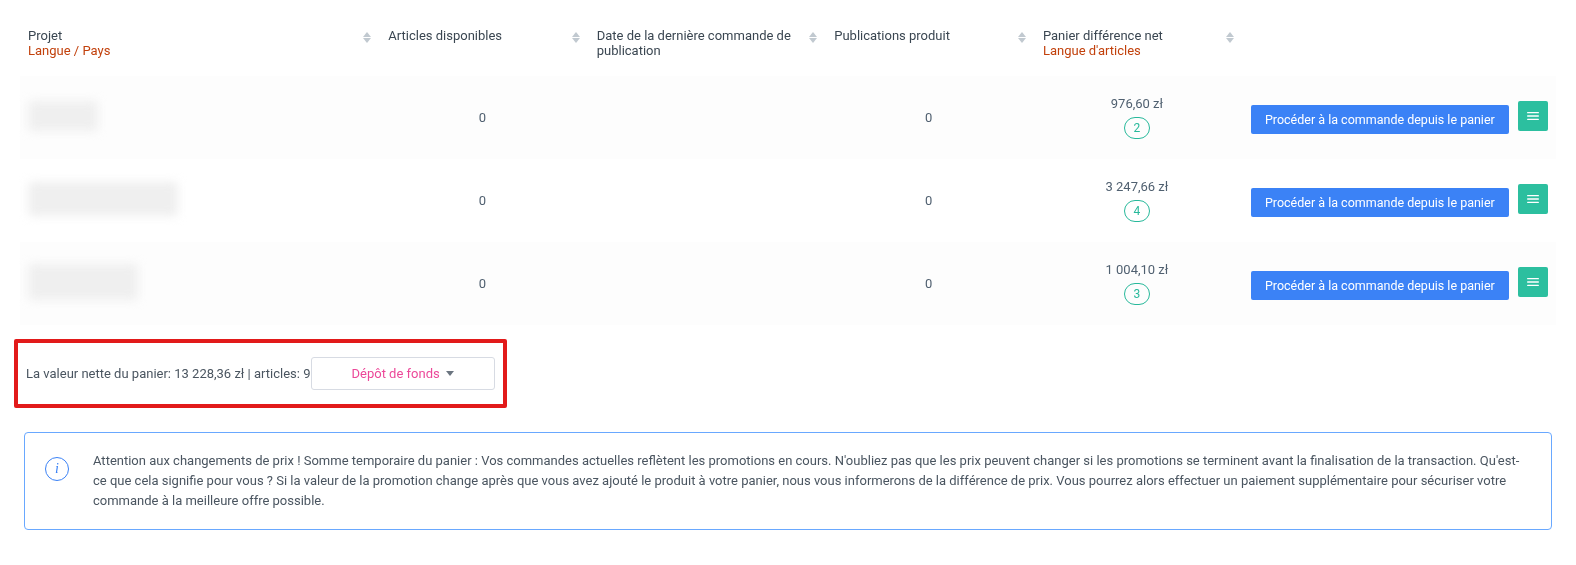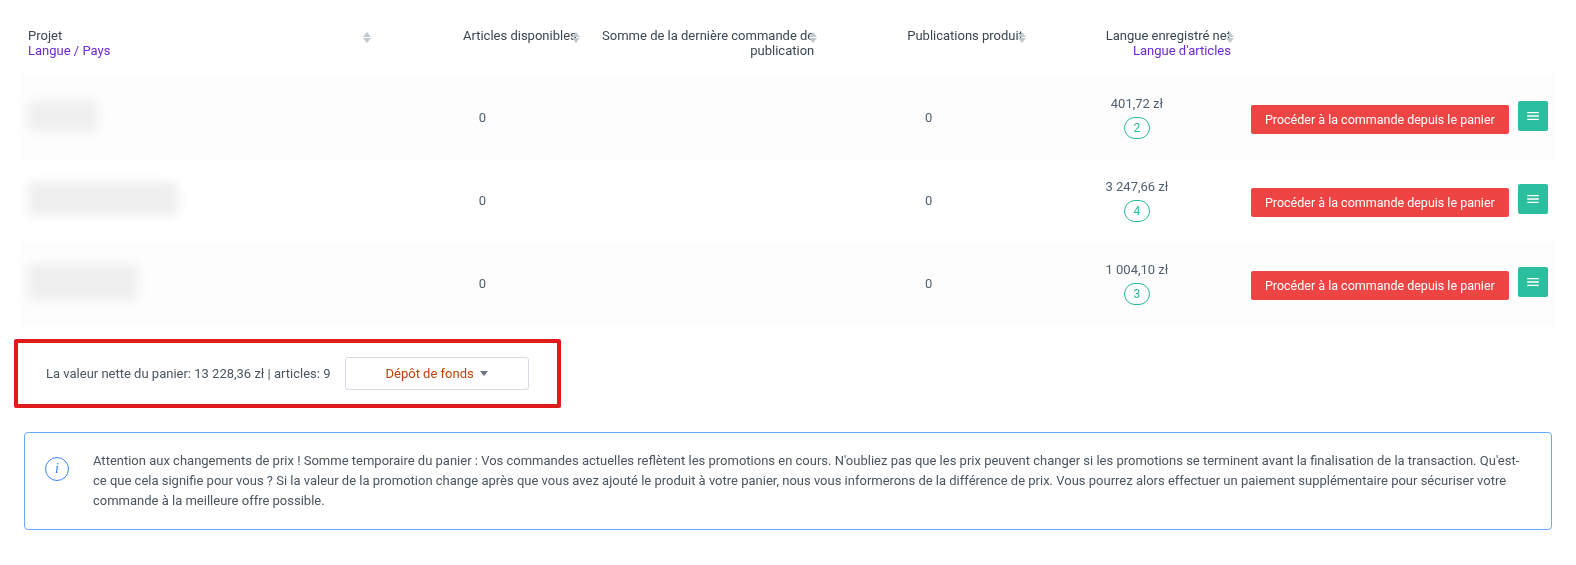--- a/index.html
+++ b/index.html
@@ -9,30 +9,30 @@
     color: #3a4651;
     background: #fff;
     padding: 10px 20px;
   }
   table.main {
     width: 100%;
     border-collapse: collapse;
   }
   thead th {
     font-weight: 400;
-    text-align: right;
+    text-align: left;
     vertical-align: top;
     padding: 18px 10px 18px 10px;
     color: #3a4651;
     font-size: 13px;
     position: relative;
   }
   thead th.left { text-align: left; padding-left: 8px; }
   thead th .label { font-weight: 400; }
-  thead th .sublabel { font-weight: 400; color: #6d28d9; display:block; }
+  thead th .sublabel { font-weight: 400; color: #c2410c; display:block; }
   thead th .sort {
     position: absolute;
     right: 6px;
     top: 18px;
     width: 10px;
     height: 18px;
     display: flex;
     flex-direction: column;
     align-items: center;
     justify-content: center;
@@ -77,21 +77,21 @@
     color: #28b99b;
     border-radius: 12px;
     font-size: 12px;
     margin-top: 6px;
   }
   .actions { text-align: right; white-space: nowrap; padding-right: 8px; }
   .btn-proceed {
     display: inline-flex;
     align-items: center;
     justify-content: center;
-    background: #ef4444;
+    background: #3b82f6;
     color: #fff;
     border: none;
     padding: 7px 14px;
     font-size: 12.5px;
     border-radius: 2px;
     cursor: pointer;
     font-family: inherit;
   }
   .btn-menu {
     display: inline-flex;
@@ -105,33 +105,32 @@
     border-radius: 2px;
     margin-left: 6px;
     cursor: pointer;
   }
   .btn-menu svg { width: 16px; height: 16px; }
   .summary-bar-wrap {
     margin-top: 14px;
   }
   .summary-highlight {
     border: 4px solid #e21a1a;
-    padding: 14px 28px;
+    padding: 14px 8px;
     display: flex;
     align-items: center;
-    gap: 14px;
     width: fit-content;
     border-radius: 2px;
     margin-left: -6px;
   }
   .summary-text { color: #4a5560; font-size: 13px; }
   .deposit-btn {
     border: 1px solid #d7dbe3;
     background: #fff;
-    color: #c2410c;
+    color: #ec4899;
     padding: 8px 40px;
     font-size: 13px;
     border-radius: 3px;
     cursor: pointer;
     display: inline-flex;
     align-items: center;
     gap: 6px;
     font-family: inherit;
   }
   .deposit-btn .chev {
@@ -192,52 +191,52 @@
           </span>
       </th>
       <th>
         <span class="label">Articles disponibles</span>
         <span class="sort">
             <span class="up"></span>
             <span class="down"></span>
           </span>
       </th>
       <th>
-        <span class="label">Somme de la dernière commande de publication</span>
+        <span class="label">Date de la dernière commande de publication</span>
         <span class="sort">
             <span class="up"></span>
             <span class="down"></span>
           </span>
       </th>
       <th>
         <span class="label">Publications produit</span>
         <span class="sort">
             <span class="up"></span>
             <span class="down"></span>
           </span>
       </th>
       <th>
-        <span class="label">Langue enregistré net</span><br>
+        <span class="label">Panier différence net</span><br>
         <span class="sublabel">Langue d'articles</span>
         <span class="sort">
             <span class="up"></span>
             <span class="down"></span>
           </span>
       </th>
       <th></th>
     </tr>
   </thead>
   <tbody>
     <tr>
       <td class="proj"><span class="blurred blur1"></span></td>
       <td>0</td>
       <td></td>
       <td>0</td>
       <td>
-        <div class="price">401,72 zł</div>
+        <div class="price">976,60 zł</div>
         <div><span class="badge">2</span></div>
       </td>
       <td class="actions">
         <button class="btn-proceed">Procéder à la commande depuis le panier</button>
         <button class="btn-menu">
           <svg viewBox="0 0 24 24">
               <path d="M4 7h16M4 12h16M4 17h16" stroke="#fff" stroke-width="2" fill="none" stroke-linecap="round"></path>
             </svg>
         </button>
       </td>

